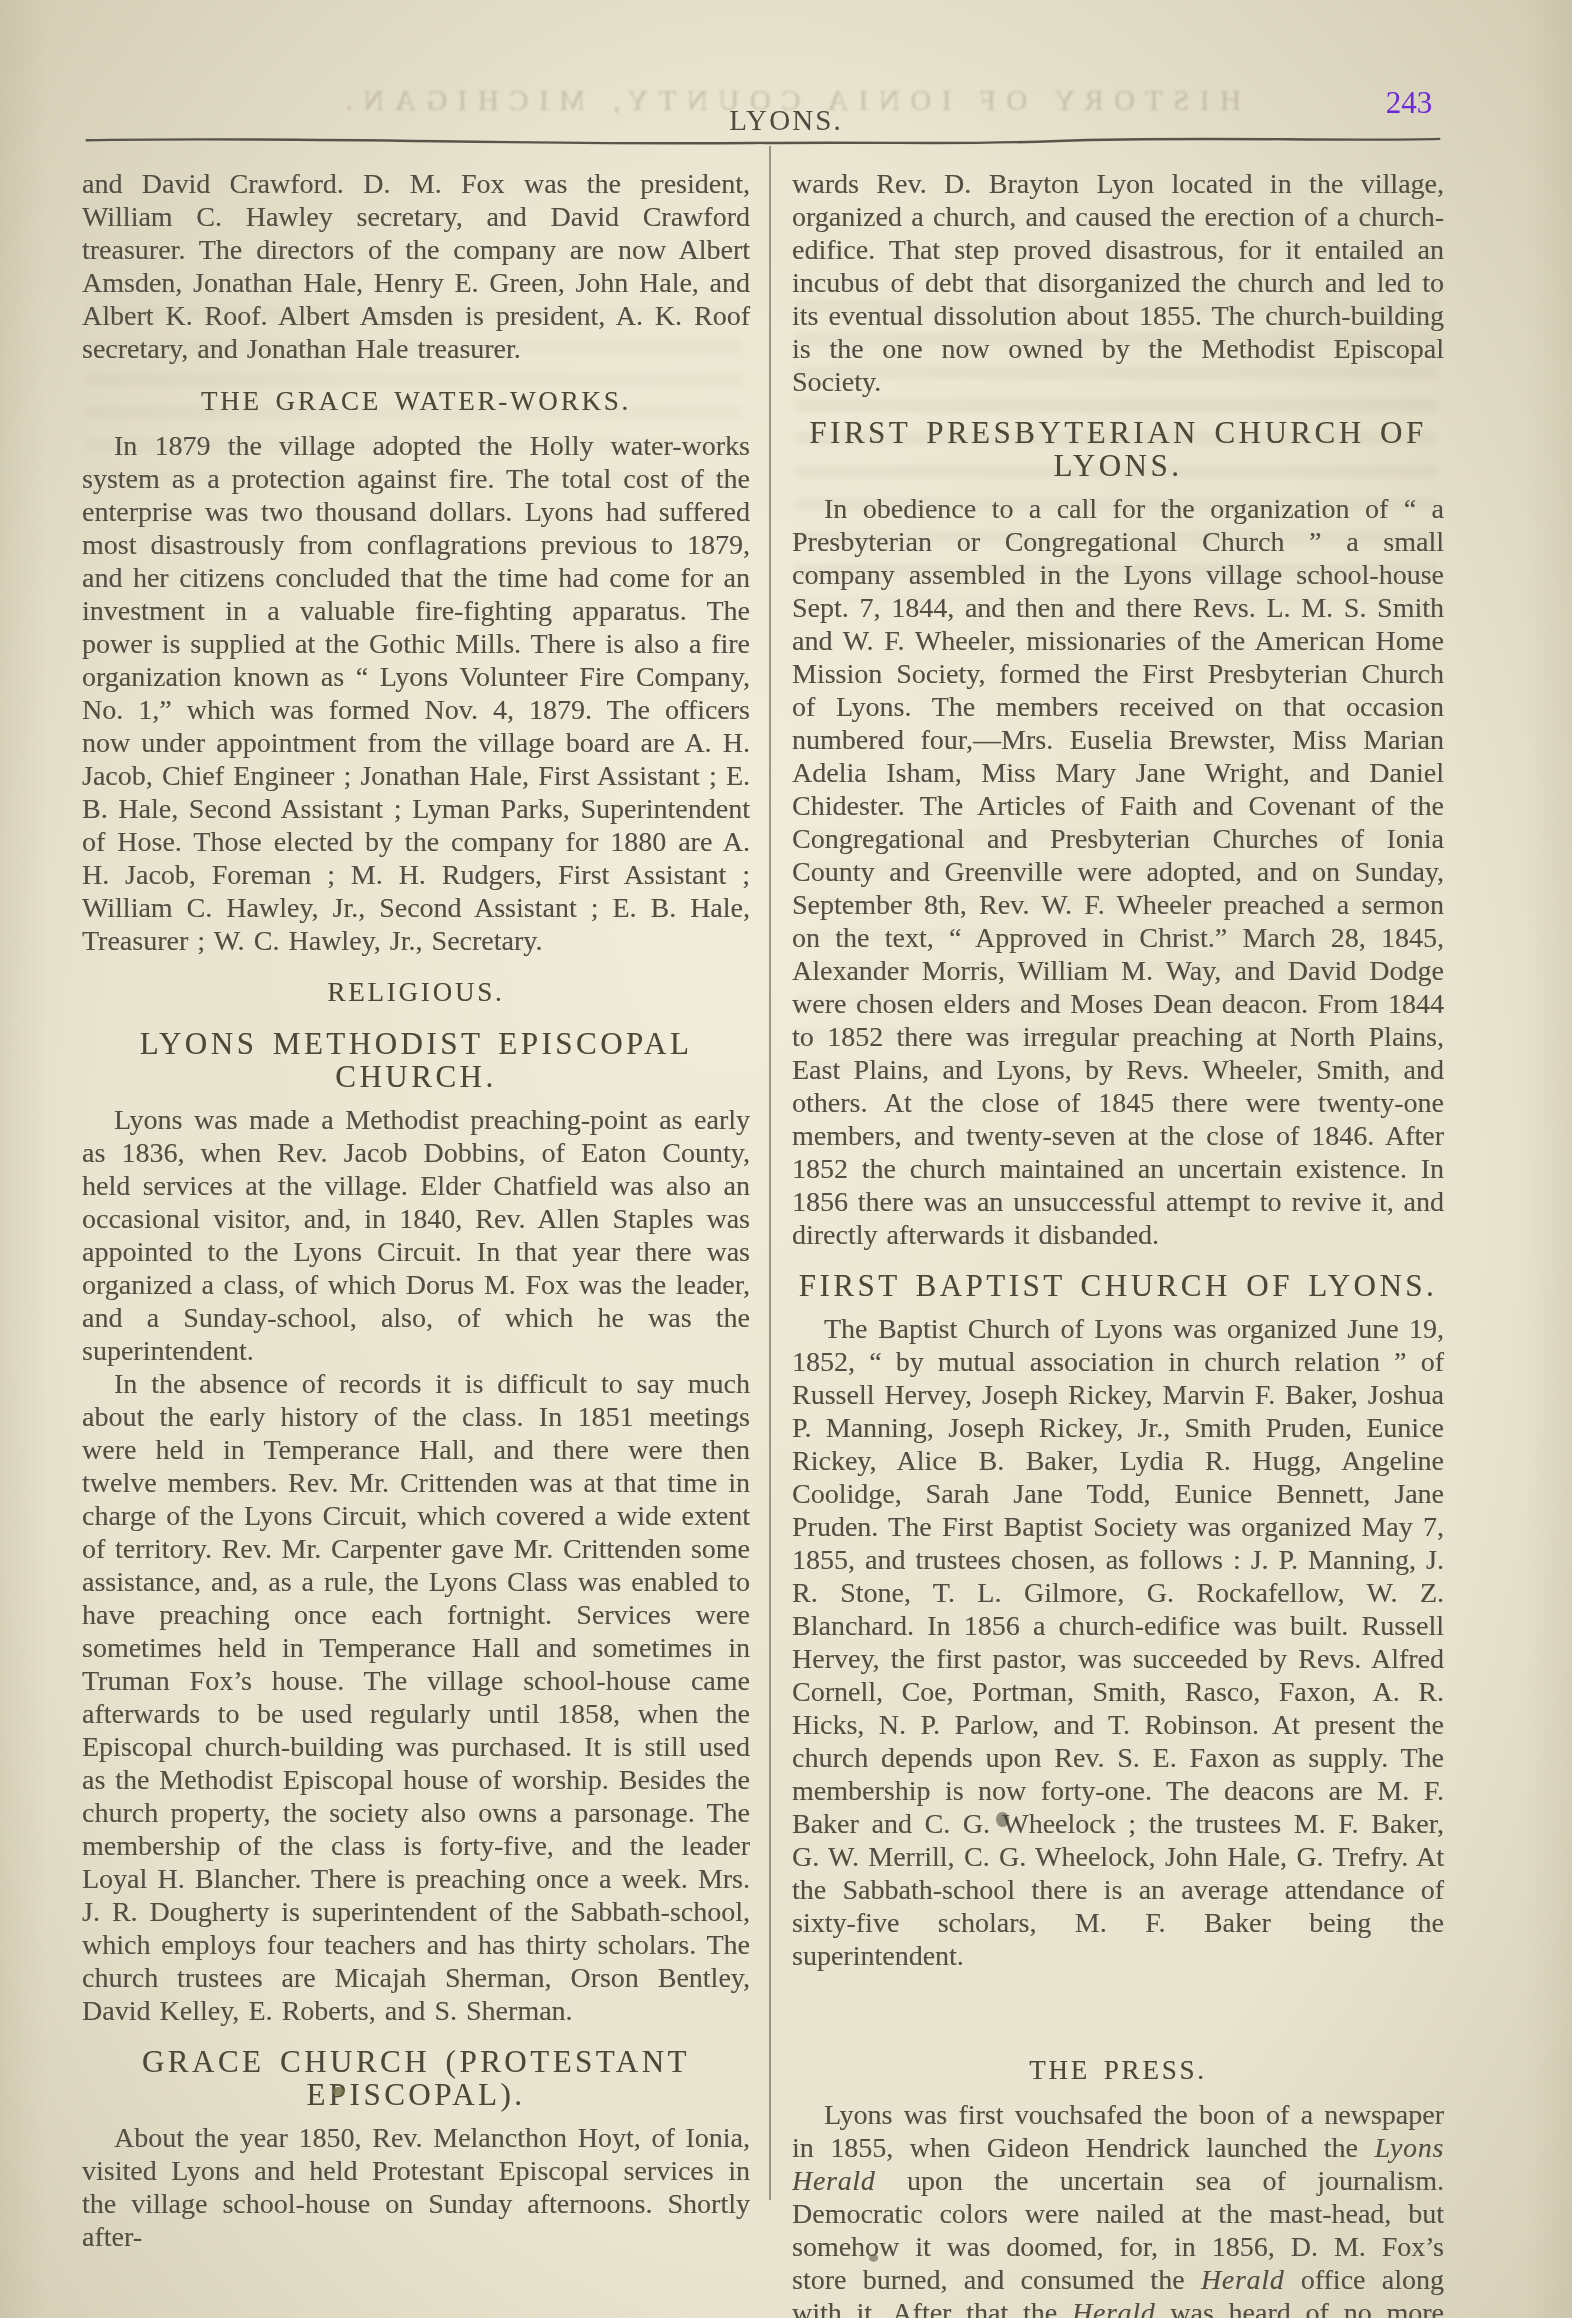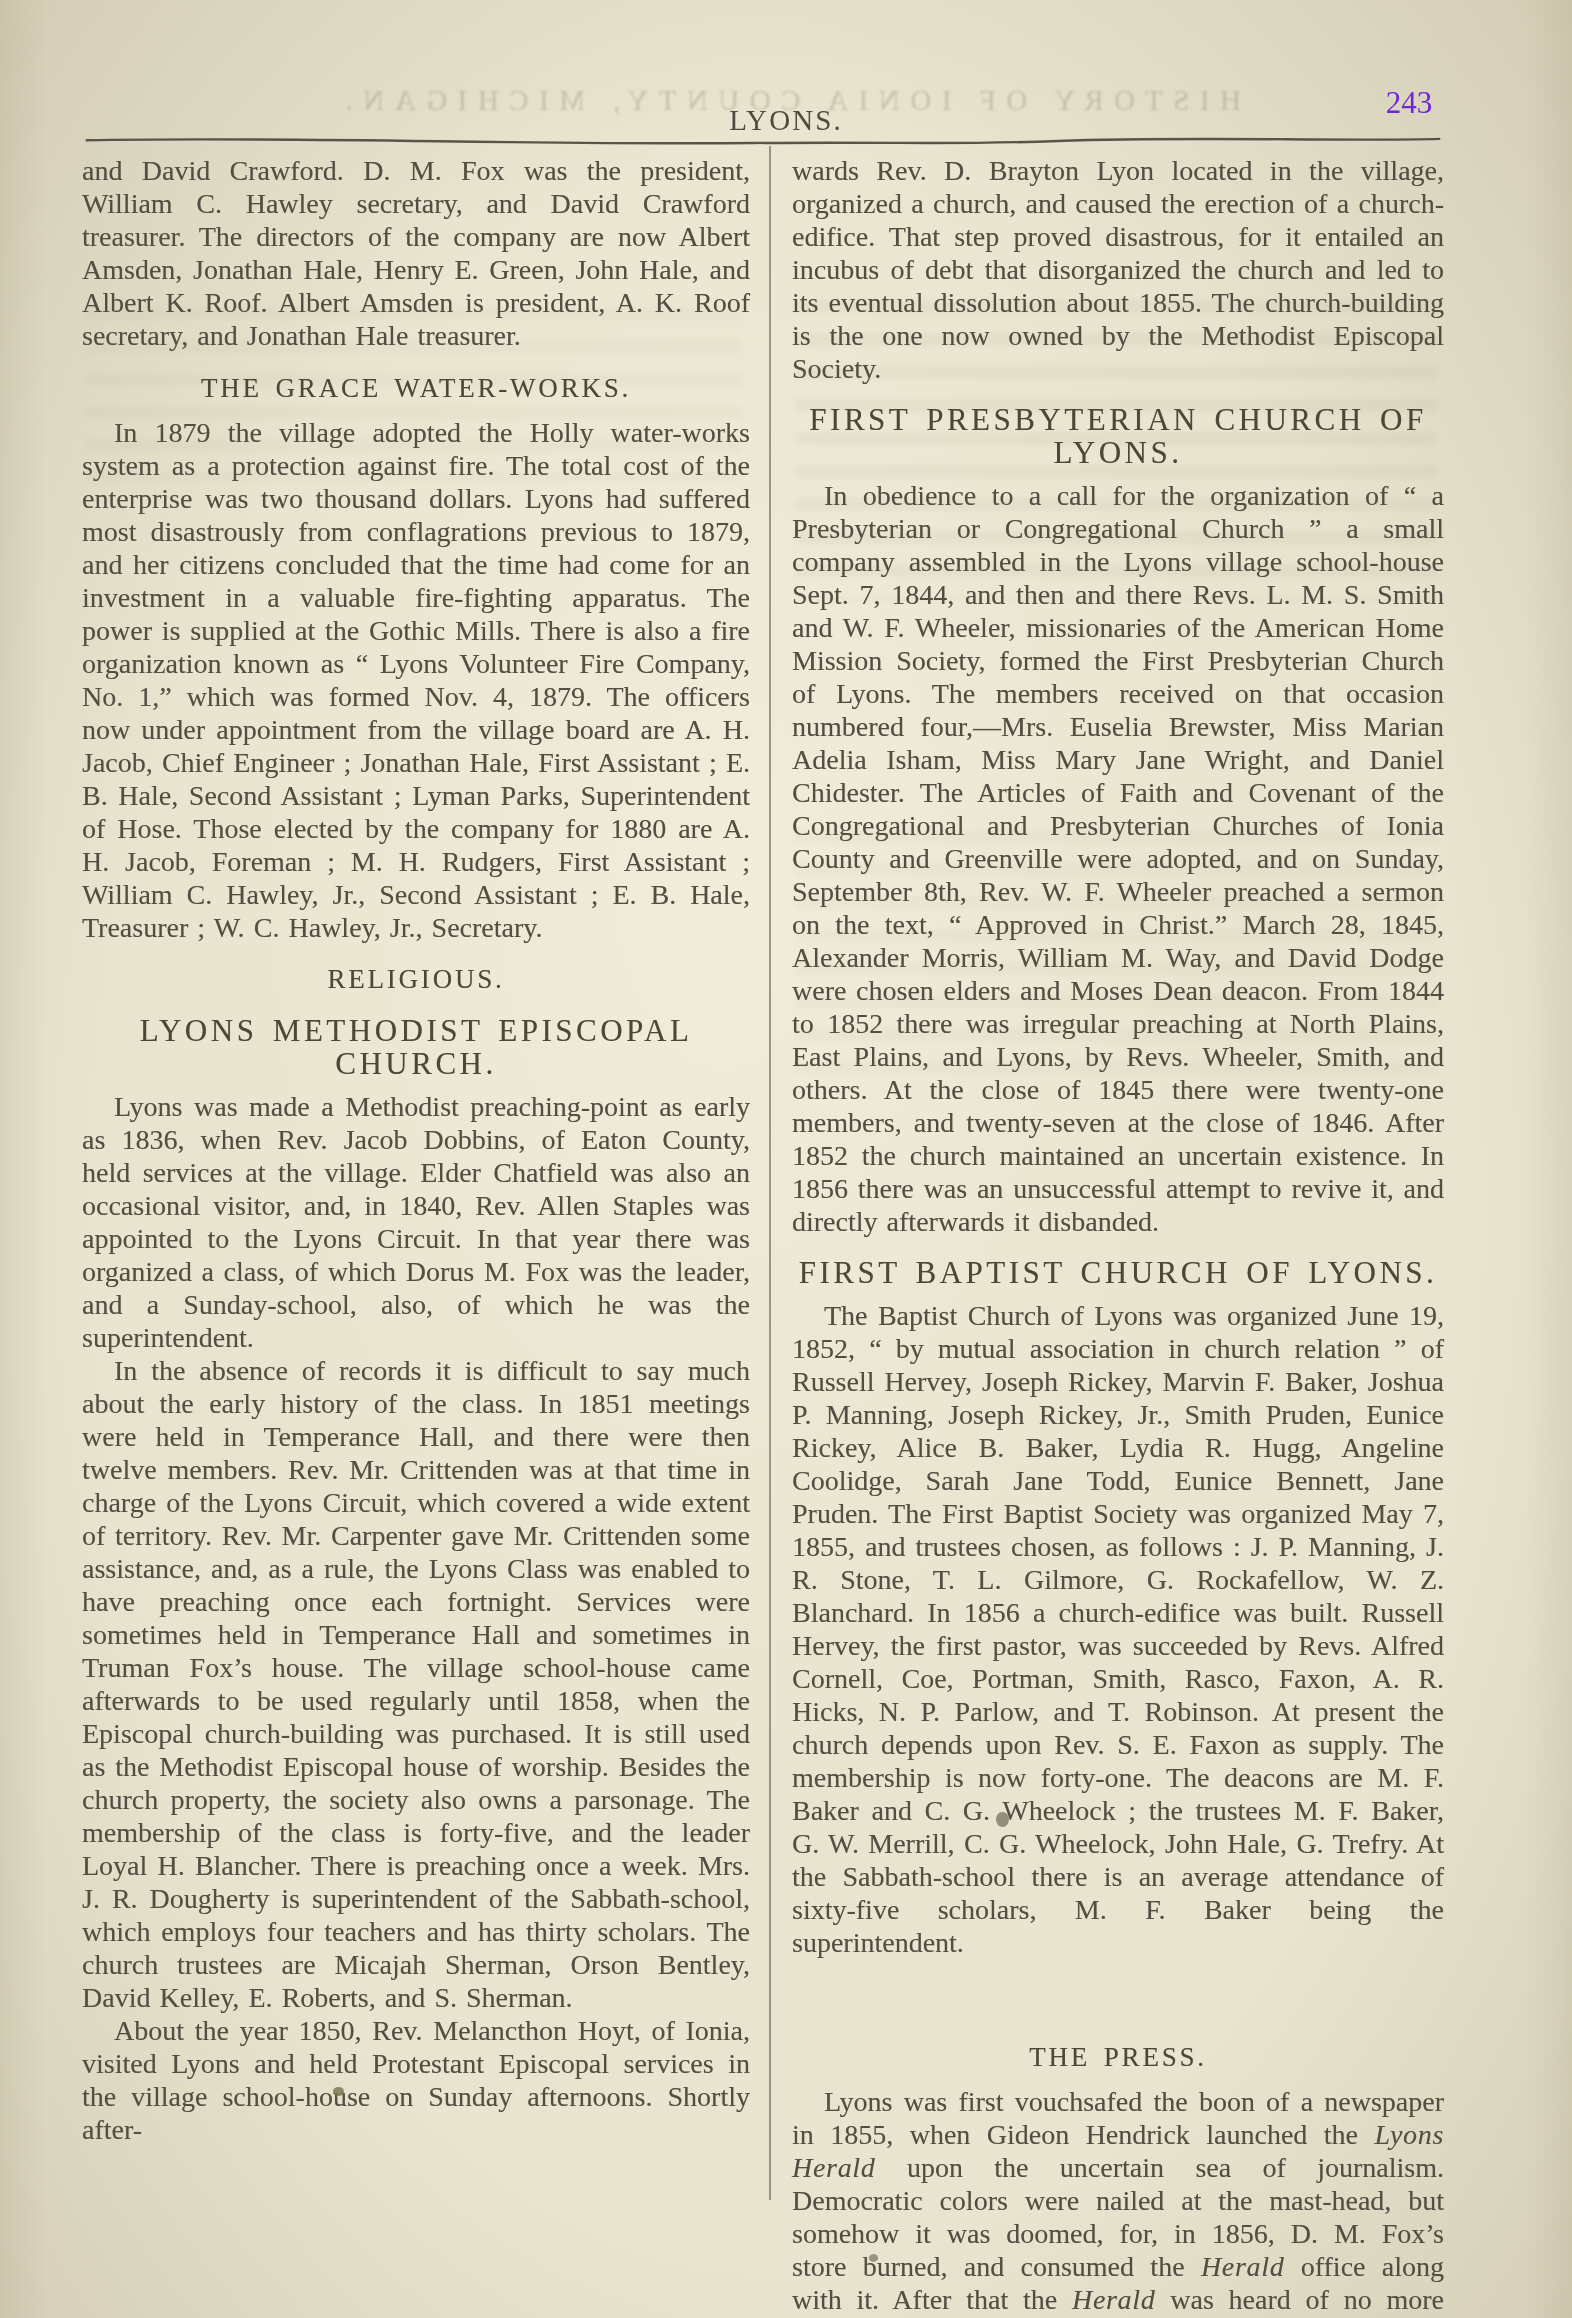--- a/index.html
+++ b/index.html
@@ -24,21 +24,21 @@
     position:absolute;top:85px;left:1374px;width:70px;text-align:center;
     font-size:31px;color:#6d28d9;
   }
   .header-rule{position:absolute;top:134px;left:82px;width:1362px;height:15.3px;}
   .column-divider{
     position:absolute;left:769px;top:146px;width:2.1px;height:2054px;
     background:#6d castle;
     background:#6d6a5c;opacity:.65;
   }
   .col{
-    position:absolute;top:154px;
+    position:absolute;top:167px;
     font-size:28px;line-height:33px;color:#524e43;
     text-align:justify;word-spacing:2.1px;
     text-shadow:0.2px 0.3px 0.5px rgba(82,78,63,0.35);
   }
   .col.left{left:82px;width:668px;}
   .col.right{left:792px;width:652px;}
   .para{margin:0;}
   .para.indent{text-indent:32px;}
   .h1{
     text-align:center;font-size:27px;letter-spacing:2.8px;color:#4b4739;
@@ -93,20 +93,21 @@
 <div class="column-divider"></div>
 
 <div class="col left">
     <div class="para">and David Crawford. D. M. Fox was the president, William C. Hawley secretary, and David Crawford treasurer. The directors of the company are now Albert Amsden, Jonathan Hale, Henry E. Green, John Hale, and Albert K. Roof. Albert Amsden is president, A. K. Roof secretary, and Jonathan Hale treasurer.</div>
     <div class="h1">THE GRACE WATER-WORKS.</div>
     <div class="para indent">In 1879 the village adopted the Holly water-works system as a protection against fire. The total cost of the enterprise was two thousand dollars. Lyons had suffered most disastrously from conflagrations previous to 1879, and her citizens concluded that the time had come for an investment in a valuable fire-fighting apparatus. The power is supplied at the Gothic Mills. There is also a fire organization known as “ Lyons Volunteer Fire Company, No. 1,” which was formed Nov. 4, 1879. The officers now under appointment from the village board are A. H. Jacob, Chief Engineer ; Jonathan Hale, First Assistant ; E. B. Hale, Second Assistant ; Lyman Parks, Superintendent of Hose. Those elected by the company for 1880 are A. H. Jacob, Foreman ; M. H. Rudgers, First Assistant ; William C. Hawley, Jr., Second Assistant ; E. B. Hale, Treasurer ; W. C. Hawley, Jr., Secretary.</div>
     <div class="h1">RELIGIOUS.</div>
     <div class="h2">LYONS METHODIST EPISCOPAL CHURCH.</div>
     <div class="para indent">Lyons was made a Methodist preaching-point as early as 1836, when Rev. Jacob Dobbins, of Eaton County, held services at the village. Elder Chatfield was also an occasional visitor, and, in 1840, Rev. Allen Staples was appointed to the Lyons Circuit. In that year there was organized a class, of which Dorus M. Fox was the leader, and a Sunday-school, also, of which he was the superintendent.</div>
     <div class="para indent">In the absence of records it is difficult to say much about the early history of the class. In 1851 meetings were held in Temperance Hall, and there were then twelve members. Rev. Mr. Crittenden was at that time in charge of the Lyons Circuit, which covered a wide extent of territory. Rev. Mr. Carpenter gave Mr. Crittenden some assistance, and, as a rule, the Lyons Class was enabled to have preaching once each fortnight. Services were sometimes held in Temperance Hall and sometimes in Truman Fox’s house. The village school-house came afterwards to be used regularly until 1858, when the Episcopal church-building was purchased. It is still used as the Methodist Episcopal house of worship. Besides the church property, the society also owns a parsonage. The membership of the class is forty-five, and the leader Loyal H. Blancher. There is preaching once a week. Mrs. J. R. Dougherty is superintendent of the Sabbath-school, which employs four teachers and has thirty scholars. The church trustees are Micajah Sherman, Orson Bentley, David Kelley, E. Roberts, and S. Sherman.</div>
+    <div class="h2">GRACE CHURCH (PROTESTANT EPISCOPAL).</div>
     <div class="para indent">About the year 1850, Rev. Melancthon Hoyt, of Ionia, visited Lyons and held Protestant Episcopal services in the village school-house on Sunday afternoons. Shortly after-</div>
   </div>
 <div class="col right">
     <div class="para">wards Rev. D. Brayton Lyon located in the village, organized a church, and caused the erection of a church-edifice. That step proved disastrous, for it entailed an incubus of debt that disorganized the church and led to its eventual dissolution about 1855. The church-building is the one now owned by the Methodist Episcopal Society.</div>
     <div class="h2">FIRST PRESBYTERIAN CHURCH OF LYONS.</div>
     <div class="para indent">In obedience to a call for the organization of “ a Presbyterian or Congregational Church ” a small company assembled in the Lyons village school-house Sept. 7, 1844, and then and there Revs. L. M. S. Smith and W. F. Wheeler, missionaries of the American Home Mission Society, formed the First Presbyterian Church of Lyons. The members received on that occasion numbered four,—Mrs. Euselia Brewster, Miss Marian Adelia Isham, Miss Mary Jane Wright, and Daniel Chidester. The Articles of Faith and Covenant of the Congregational and Presbyterian Churches of Ionia County and Greenville were adopted, and on Sunday, September 8th, Rev. W. F. Wheeler preached a sermon on the text, “ Approved in Christ.” March 28, 1845, Alexander Morris, William M. Way, and David Dodge were chosen elders and Moses Dean deacon. From 1844 to 1852 there was irregular preaching at North Plains, East Plains, and Lyons, by Revs. Wheeler, Smith, and others. At the close of 1845 there were twenty-one members, and twenty-seven at the close of 1846. After 1852 the church maintained an uncertain existence. In 1856 there was an unsuccessful attempt to revive it, and directly afterwards it disbanded.</div>
     <div class="h2">FIRST BAPTIST CHURCH OF LYONS.</div>
     <div class="para indent">The Baptist Church of Lyons was organized June 19, 1852, “ by mutual association in church relation ” of Russell Hervey, Joseph Rickey, Marvin F. Baker, Joshua P. Manning, Joseph Rickey, Jr., Smith Pruden, Eunice Rickey, Alice B. Baker, Lydia R. Hugg, Angeline Coolidge, Sarah Jane Todd, Eunice Bennett, Jane Pruden. The First Baptist Society was organized May 7, 1855, and trustees chosen, as follows : J. P. Manning, J. R. Stone, T. L. Gilmore, G. Rockafellow, W. Z. Blanchard. In 1856 a church-edifice was built. Russell Hervey, the first pastor, was succeeded by Revs. Alfred Cornell, Coe, Portman, Smith, Rasco, Faxon, A. R. Hicks, N. P. Parlow, and T. Robinson. At present the church depends upon Rev. S. E. Faxon as supply. The membership is now forty-one. The deacons are M. F. Baker and C. G. Wheelock ; the trustees M. F. Baker, G. W. Merrill, C. G. Wheelock, John Hale, G. Trefry. At the Sabbath-school there is an average attendance of sixty-five scholars, M. F. Baker being the superintendent.</div>
     <div class="h1 gap-before">THE PRESS.</div>
     <div class="para indent">Lyons was first vouchsafed the boon of a newspaper in 1855, when Gideon Hendrick launched the <i>Lyons Herald</i> upon the uncertain sea of journalism. Democratic colors were nailed at the mast-head, but somehow it was doomed, for, in 1856, D. M. Fox’s store burned, and consumed the <i>Herald</i> office along with it. After that the <i>Herald</i> was heard of no more forever.</div>

